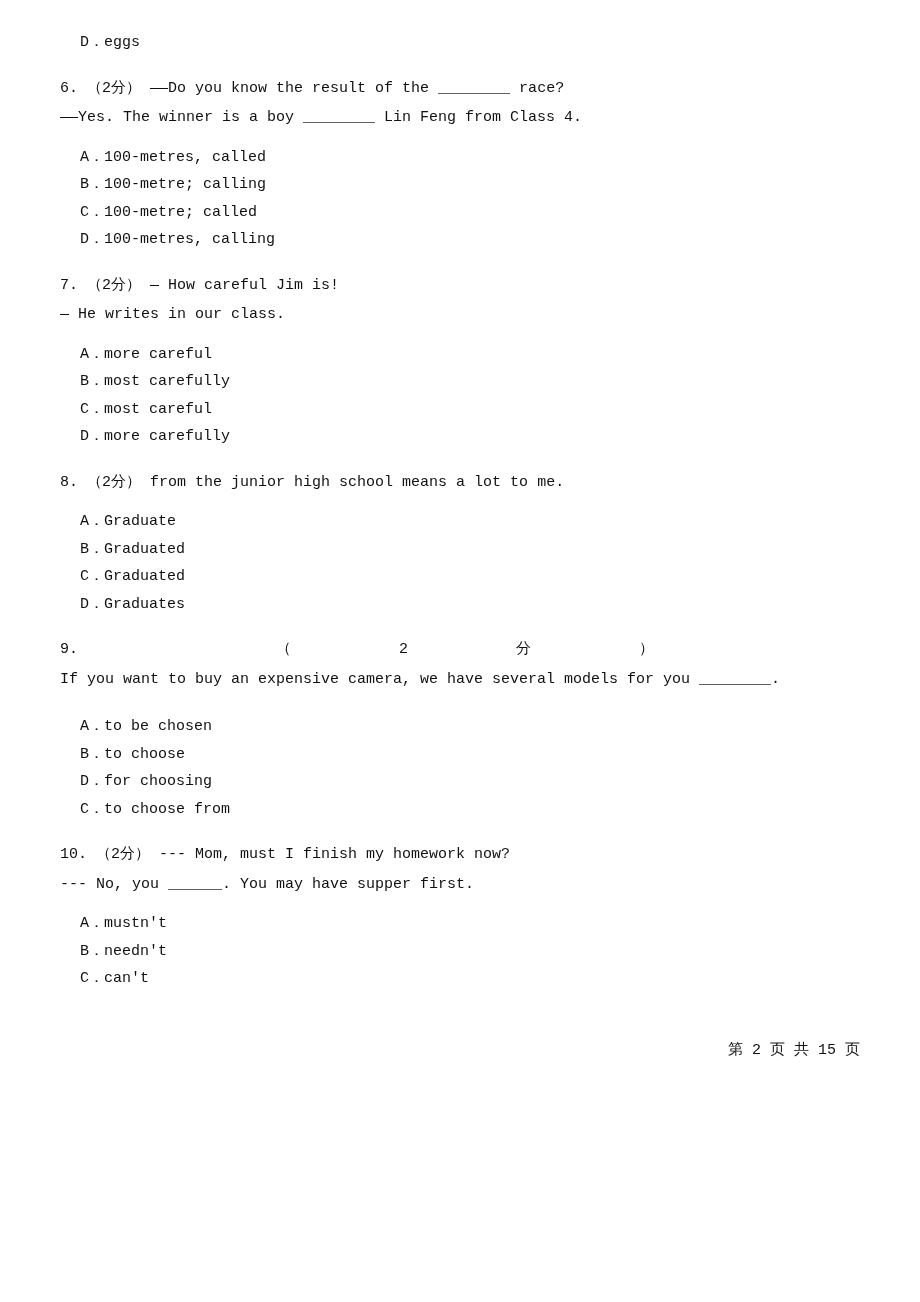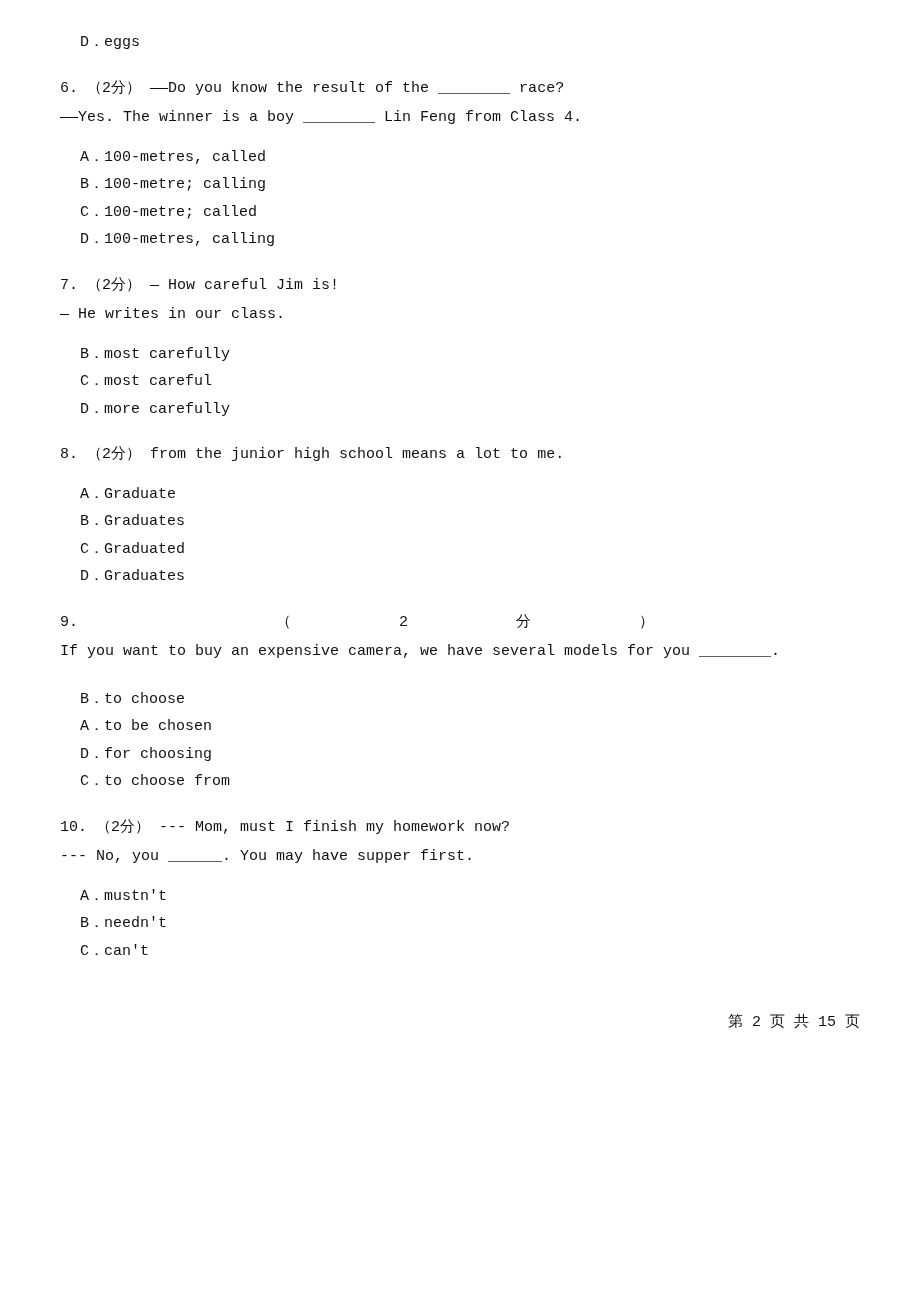--- a/index.html
+++ b/index.html
@@ -67,52 +67,53 @@
 <div class="spacer"></div>
 
 <div class="question-block">
   <div class="question-line">
     <span>7.</span>
     <span>（2分）</span>
     <span>— How careful Jim is!</span>
   </div>
   <div class="question-line">— He writes            in our class.</div>
   <div class="spacer"></div>
+  <div class="option-line">A．more careful</div>
   <div class="option-line">B．most carefully</div>
   <div class="option-line">C．most careful</div>
   <div class="option-line">D．more carefully</div>
 </div>
 
 <div class="spacer"></div>
 
 <div class="question-block">
   <div class="question-line">
     <span>8.</span>
     <span>（2分）</span>
     <span>           from the junior high school means a lot to me.</span>
   </div>
   <div class="spacer"></div>
   <div class="option-line">A．Graduate</div>
-  <div class="option-line">B．Graduates</div>
+  <div class="option-line">B．Graduated</div>
   <div class="option-line">C．Graduated</div>
   <div class="option-line">D．Graduates</div>
 </div>
 
 <div class="spacer"></div>
 
 <div class="question-block">
   <div class="question-line">
     <span>9.</span>
     <span style="display:inline-block; min-width: 180px;"></span>
     <span>（&nbsp;&nbsp;&nbsp;&nbsp;&nbsp;&nbsp;&nbsp;&nbsp;&nbsp;&nbsp;&nbsp;&nbsp;2&nbsp;&nbsp;&nbsp;&nbsp;&nbsp;&nbsp;&nbsp;&nbsp;&nbsp;&nbsp;&nbsp;&nbsp;分&nbsp;&nbsp;&nbsp;&nbsp;&nbsp;&nbsp;&nbsp;&nbsp;&nbsp;&nbsp;&nbsp;&nbsp;）</span>
   </div>
   <div class="question-line q9-main-line">If you want to buy an expensive camera, we have several models for you ________.</div>
   <div class="spacer"></div>
+  <div class="option-line">A．to be chosen</div>
   <div class="option-line">B．to choose</div>
-  <div class="option-line">A．to be chosen</div>
   <div class="option-line">D．for choosing</div>
   <div class="option-line">C．to choose from</div>
 </div>
 
 <div class="spacer"></div>
 
 <div class="question-block">
   <div class="question-line">
     <span>10.</span>
     <span>（2分）</span>

